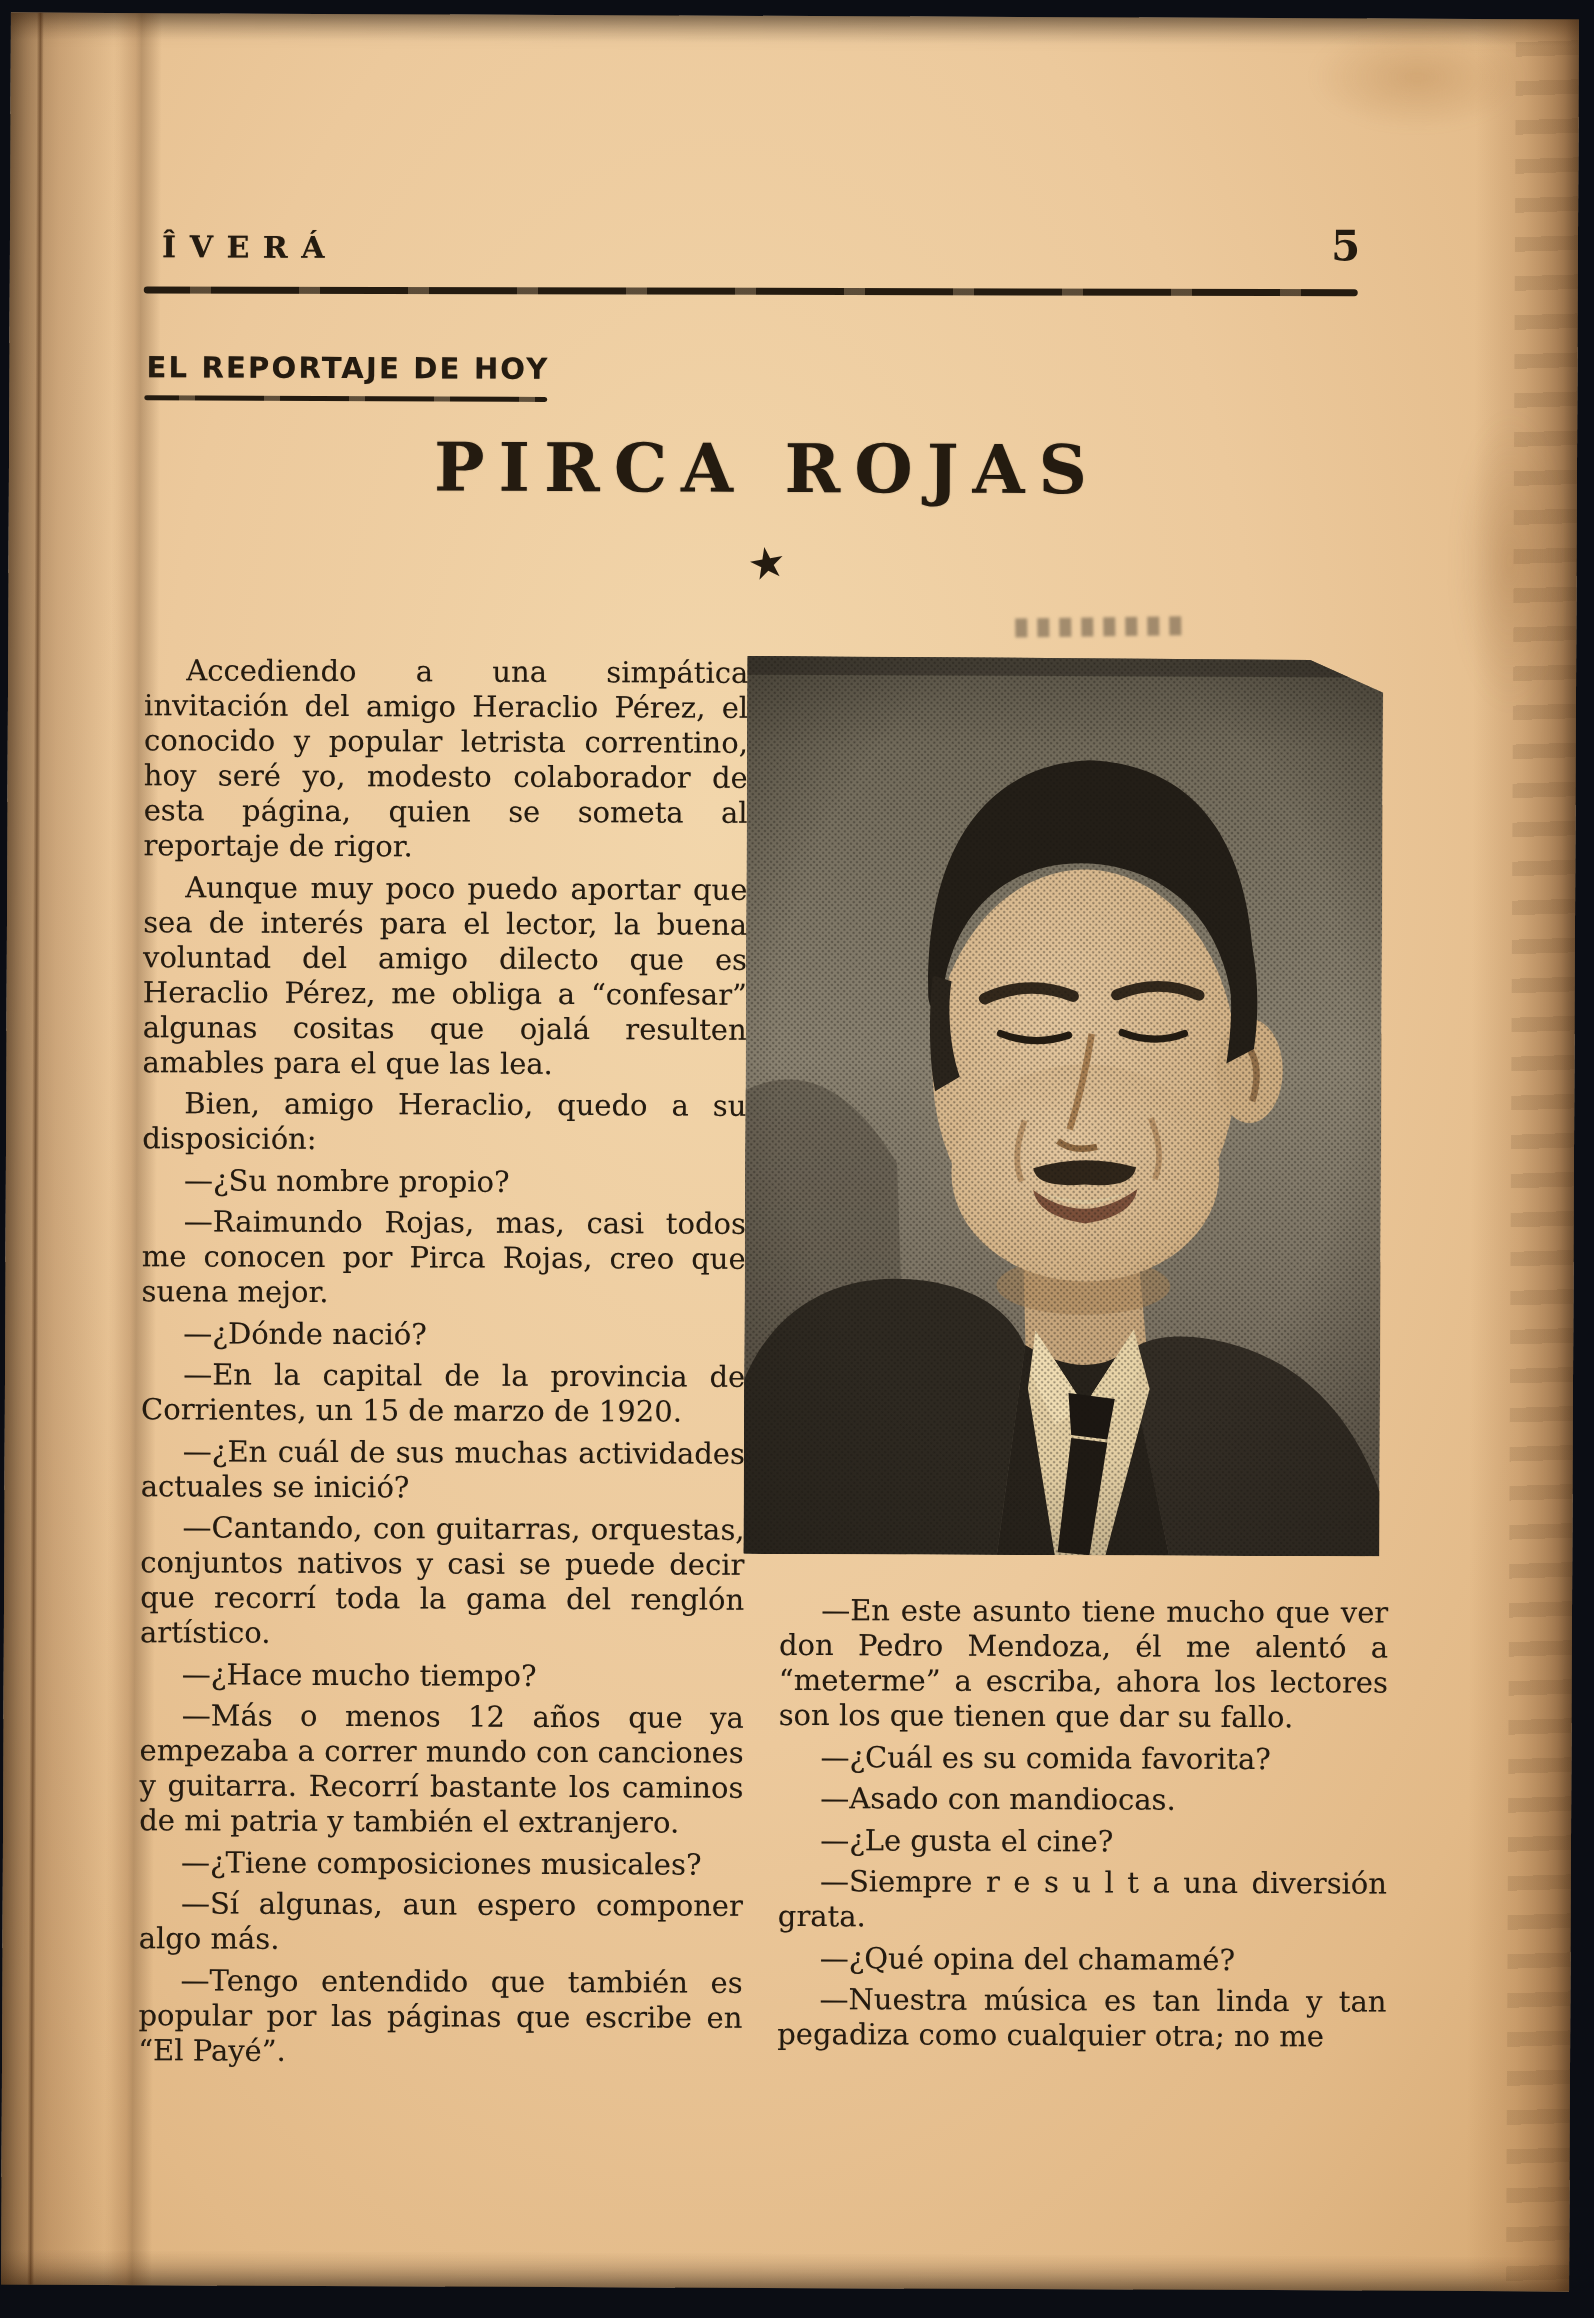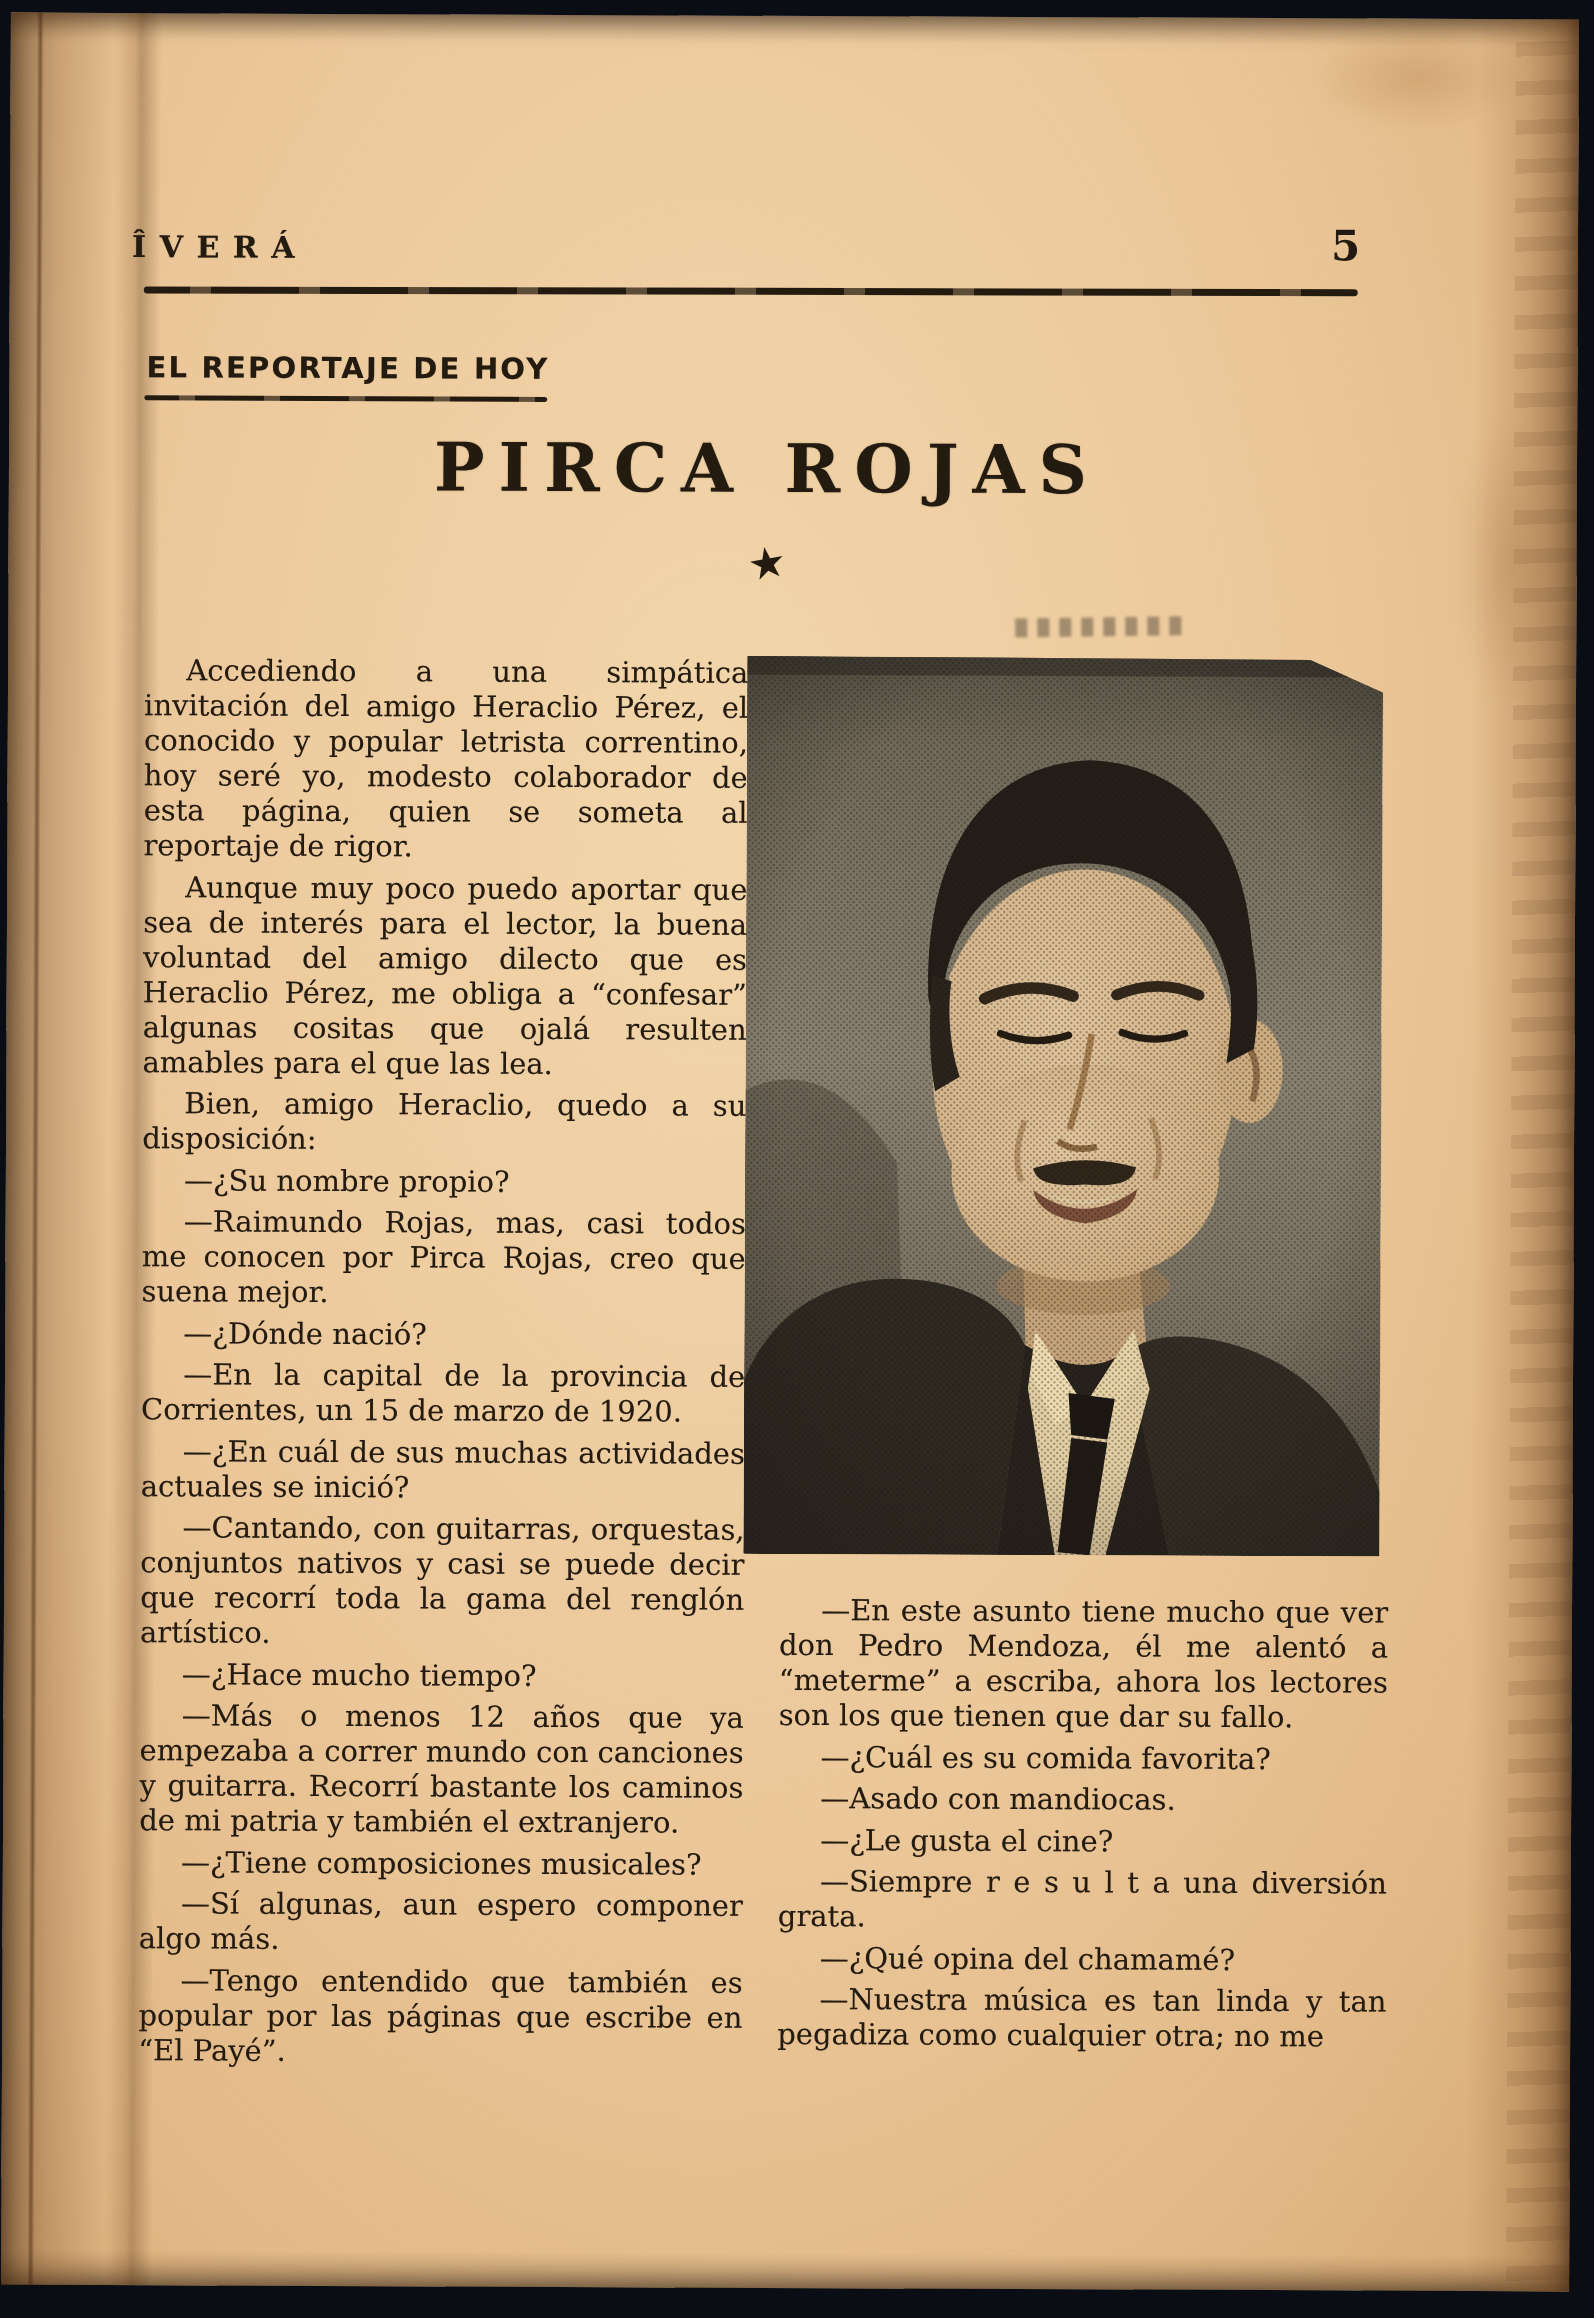--- a/index.html
+++ b/index.html
@@ -41,21 +41,21 @@
     background:linear-gradient(0deg, rgba(60,32,10,.45), rgba(60,32,10,0));}
   .stain-a{position:absolute;left:1304px;top:20px;width:217px;height:109px;border-radius:50%;
     background:radial-gradient(ellipse, rgba(160,105,50,.28), rgba(160,105,50,0) 70%);filter:blur(4.3px);}
   .stain-b{position:absolute;left:1449px;top:406px;width:116px;height:304px;border-radius:50%;
     background:radial-gradient(ellipse, rgba(130,80,35,.20), rgba(130,80,35,0) 70%);filter:blur(5.8px);}
   .smudge{position:absolute;left:1013px;top:616px;width:174px;height:19px;
     background:repeating-linear-gradient(90deg, rgba(70,60,45,.45) 0 11.6px, rgba(70,60,45,0) 11.6px 22px);
     filter:blur(1.4px);transform:rotate(-1deg);}
 
   
-  .masthead{position:absolute;left:128px;top:232px;
+  .masthead{position:absolute;left:158px;top:232px;
     font:bold 30px "DejaVu Serif", serif;letter-spacing:.45em;color:var(--ink);
     text-shadow:0 0 0.7px rgba(36,27,16,.5);}
   .pagenum{position:absolute;left:1327px;top:219px;
     font:bold 42px "DejaVu Serif", serif;color:var(--ink);}
   .header-rule{position:absolute;left:140px;top:288px;width:1214px;height:6.5px;border-radius:3.6px;
     background:repeating-linear-gradient(90deg, var(--ink) 0 46px, rgba(36,27,16,.72) 46px 67px, var(--ink) 67px 109px);
     transform:rotate(-0.12deg);}
   .kicker{position:absolute;left:143px;top:353px;
     font:bold 29px "DejaVu Sans", sans-serif;letter-spacing:2.2px;color:var(--ink);
     text-shadow:0 0 0.7px rgba(36,27,16,.45);}

